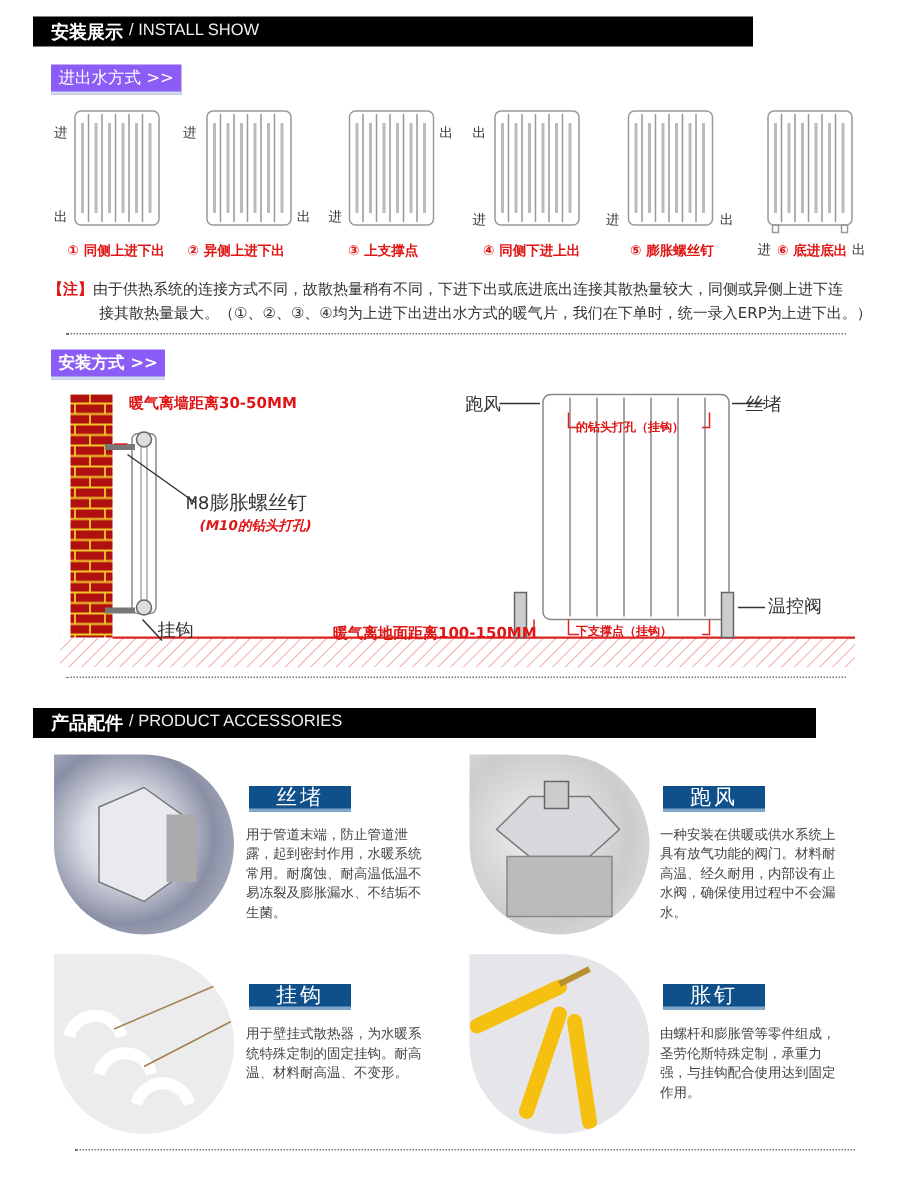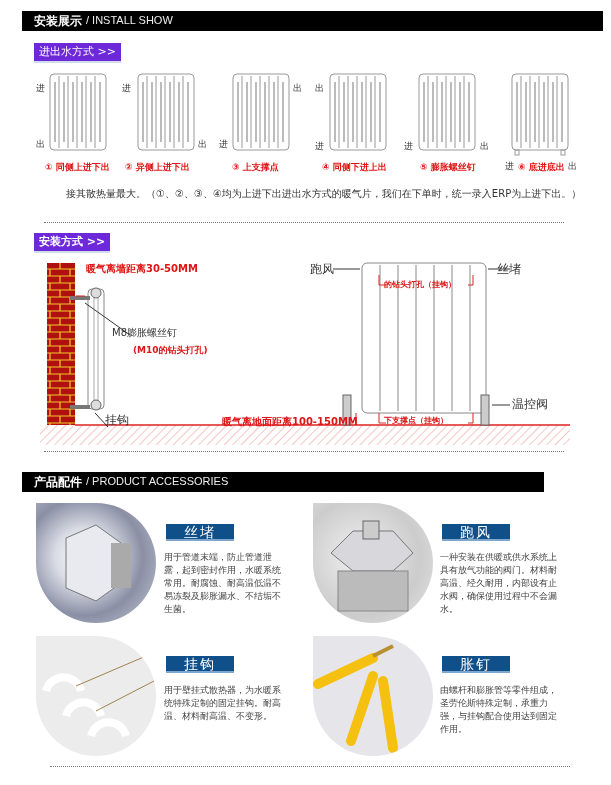--- a/index.html
+++ b/index.html
@@ -1,36 +1,36 @@
 <!DOCTYPE html>
 <html><head>
 <meta charset="utf-8">
 <style>
   * { box-sizing: border-box; margin: 0; padding: 0; }
   body { width: 611px; height: 785px; background: #fff; font-family: "DejaVu Sans", sans-serif; position: relative; overflow: hidden; }
   .section-bar { position: absolute; left: 22px; width: 481px; height: 20px; background: #000; color: #fff; }
   .section-bar .cn { position: absolute; left: 12px; top: 2px; font-size: 12px; font-weight: bold; }
   .section-bar .en { position: absolute; top: 3px; font-size: 11px; font-family: "Liberation Sans", sans-serif; color: #eee; }
-  .sub-tag { position: absolute; background: #6d28d9; color: #fff; font-size: 11px; padding: 2px 5px; line-height: 14px; border-bottom: 2px solid #cfdcea; }
+  .sub-tag { position: absolute; background: #8b5cf6; color: #fff; font-size: 11px; padding: 2px 5px; line-height: 14px; border-bottom: 2px solid #cfdcea; }
   .rad { position: absolute; }
   .rad-label { position: absolute; font-size: 9px; color: #e01515; font-weight: bold; white-space: nowrap; }
   .io { position: absolute; font-size: 9px; color: #333; }
   .note { position: absolute; left: 42px; top: 186px; width: 560px; font-size: 10px; line-height: 16px; color: #333; }
   .note .tag { color: #e01515; font-weight: bold; }
   .dotline { position: absolute; border-top: 1px dotted #777; height: 0; }
   .acc-img { position: absolute; width: 120px; height: 120px; border-radius: 0 60px 60px 60px; overflow: hidden; }
   .acc-title { position: absolute; background: #0f4f8a; color: #fff; font-size: 14px; text-align: center; width: 68px; height: 17px; line-height: 17px; border-bottom: 2px solid #7fa6cc; letter-spacing: 2px; }
   .acc-desc { position: absolute; font-size: 9px; line-height: 13px; color: #444; width: 120px; }
   .red-text { position: absolute; color: #e01515; font-size: 10px; font-weight: bold; white-space: nowrap; }
   .dark-label { position: absolute; color: #333; font-size: 12px; white-space: nowrap; }
 </style>
 </head>
 <body>
 
-<div class="section-bar" style="top:11px;width:581px;left:22px;">
+<div class="section-bar" style="top:11px;width:480px;left:22px;">
   <span class="cn">安装展示</span>
   <span class="en" style="left:64px;">/ INSTALL SHOW</span>
 </div>
 
 <div class="sub-tag" style="left:34px;top:43px;">进出水方式 &gt;&gt;</div>
 
 <div>
 
   <svg class="rad" style="left:48px;top:72px" width="60" height="80" viewBox="0 0 60 80">
       <g fill="none" stroke="#999" stroke-width="1">
@@ -158,20 +158,21 @@
 
   <span class="rad-label" style="left:45px;top:161px">① 同侧上进下出</span>
   <span class="rad-label" style="left:125px;top:161px">② 异侧上进下出</span>
   <span class="rad-label" style="left:232px;top:161px">③ 上支撑点</span>
   <span class="rad-label" style="left:322px;top:161px">④ 同侧下进上出</span>
   <span class="rad-label" style="left:420px;top:161px">⑤ 膨胀螺丝钉</span>
   <span class="rad-label" style="left:518px;top:161px">⑥ 底进底出</span>
 </div>
 
 <div class="note">
+  <div><span class="tag" style="margin-left:-10px;">【注】</span><span>由于供热系统的连接方式不同，故散热量稍有不同，下进下出或底进底出连接其散热量较大，同侧或异侧上进下连</span></div>
   <div style="padding-left:24px;">接其散热量最大。（①、②、③、④均为上进下出进出水方式的暖气片，我们在下单时，统一录入ERP为上进下出。）</div>
 </div>
 <div class="dotline" style="left:44px;top:222px;width:520px;"></div>
 
 <div class="sub-tag" style="left:34px;top:233px;font-weight:bold;">安装方式 &gt;&gt;</div>
 
 <svg style="position:absolute;left:40px;top:255px" width="530" height="190" viewBox="0 0 530 190">
   <defs>
     <pattern id="bricks" width="20" height="14" patternUnits="userSpaceOnUse">
       <rect width="20" height="14" fill="#b01010"></rect>
@@ -209,22 +210,22 @@
   <line x1="448" y1="14" x2="470" y2="14" stroke="#333"></line>
   <path d="M339 20V30H346M428 30H433V20" stroke="#d22" fill="none"></path>
   <path d="M339 158V168H346M428 168H433V158" stroke="#d22" fill="none"></path>
   <rect x="303" y="140" width="8" height="30" fill="#ccc" stroke="#666"></rect>
   <rect x="441" y="140" width="8" height="30" fill="#ccc" stroke="#666"></rect>
   <line x1="452" y1="150" x2="470" y2="150" stroke="#333"></line>
   <line x1="316" y1="158" x2="316" y2="170" stroke="#d22"></line>
 </svg>
 
 <span class="red-text" style="left:86px;top:262px">暖气离墙距离30-50MM</span>
-<span class="dark-label" style="left:112px;top:326px;font-size:10px;">M8膨胀螺丝钉</span>
-<span class="red-text" style="left:133px;top:344px;font-size:9px;">(M10的钻头打孔)</span>
+<span class="dark-label" style="left:124px;top:326px;font-size:13px;font-family:Liberation Mono, monospace;">M8膨胀螺丝钉</span>
+<span class="red-text" style="left:133px;top:344px;font-size:9px;font-style:italic;">(M10的钻头打孔)</span>
 <span class="dark-label" style="left:105px;top:412px">挂钩</span>
 <span class="red-text" style="left:222px;top:415px">暖气离地面距离100-150MM</span>
 <span class="dark-label" style="left:310px;top:261px">跑风</span>
 <span class="dark-label" style="left:497px;top:261px">丝堵</span>
 <span class="red-text" style="left:384px;top:279px;font-size:8px;">的钻头打孔（挂钩）</span>
 <span class="red-text" style="left:384px;top:415px;font-size:8px;">下支撑点（挂钩）</span>
 <span class="dark-label" style="left:512px;top:396px">温控阀</span>
 
 <div class="dotline" style="left:44px;top:451px;width:520px;"></div>
 

